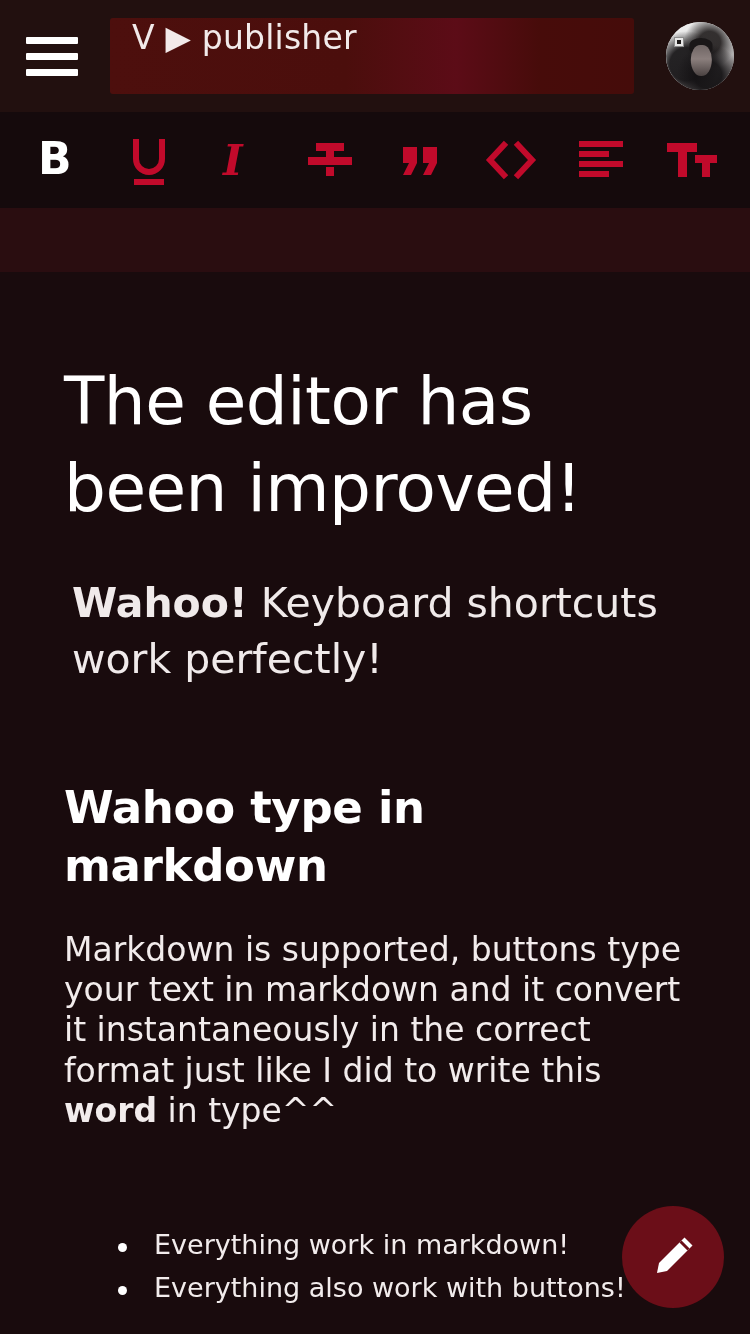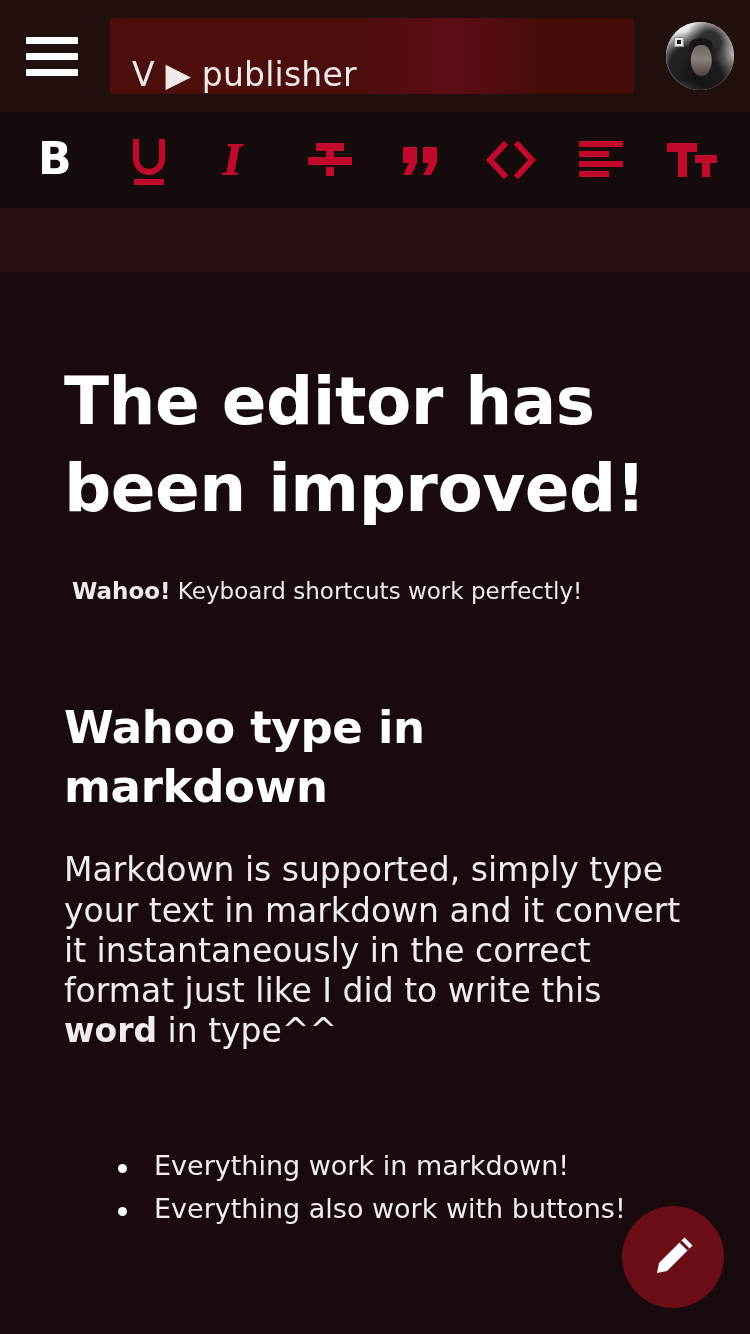--- a/index.html
+++ b/index.html
@@ -46,21 +46,21 @@
     border-radius: 1px;
   }
 
   .title-field {
     flex: 1 1 auto;
     height: 76px;
     margin-left: 16px;
     background: linear-gradient(to right, #4d0f0d 0%, #4b0e0c 45%, #5c0c17 66%, #470c0a 82%, #450c0a 100%);
     border-radius: 3px;
     display: flex;
-    align-items: flex-end;
+    align-items: flex-start;
     padding: 0 0 0 22px;
     overflow: hidden;
   }
   .title-text {
     font-size: 33px;
     color: #f2eaea;
     font-weight: 400;
     white-space: nowrap;
     letter-spacing: .2px;
   }
@@ -142,28 +142,28 @@
   .content {
     background: #190b0d;
     padding: 86px 62px 0 64px;
     height: calc(1334px - 112px - 96px - 64px);
     overflow: hidden;
   }
 
   h1.doc-h1 {
     font-size: 66px;
     line-height: 1.32;
-    font-weight: 700;
+    font-weight: 400;
     letter-spacing: -.5px;
     color: #ffffff;
     margin-bottom: 44px;
   }
 
   p.doc-lead {
-    font-size: 23px;
+    font-size: 41px;
     line-height: 1.35;
     color: #f0eaea;
     padding-left: 8px;
     margin-bottom: 92px;
   }
   p.doc-lead b { font-weight: 700; }
 
   h2.doc-h2 {
     font-size: 45px;
     line-height: 1.3;
@@ -315,21 +315,21 @@
 
   <h1 class="doc-h1">The editor has been improved!</h1>
 
   <p class="doc-lead">
     <b>Wahoo!</b><span> Keyboard shortcuts work perfectly!</span>
   </p>
 
   <h2 class="doc-h2">Wahoo type in markdown</h2>
 
   <p class="doc-p">
-    <span>Markdown is supported, simply type your text in markdown and it convert it instantaneously in the correct format just like I did to write this </span><b>word</b><span> in type^^</span>
+    <span>Markdown is supported, buttons type your text in markdown and it convert it instantaneously in the correct format just like I did to write this </span><b>word</b><span> in type^^</span>
   </p>
 
   <ul class="doc-list">
     <li>Everything work in markdown!</li>
     <li>Everything also work with buttons!</li>
   </ul>
 
 </div>
 
 <button class="fab">

